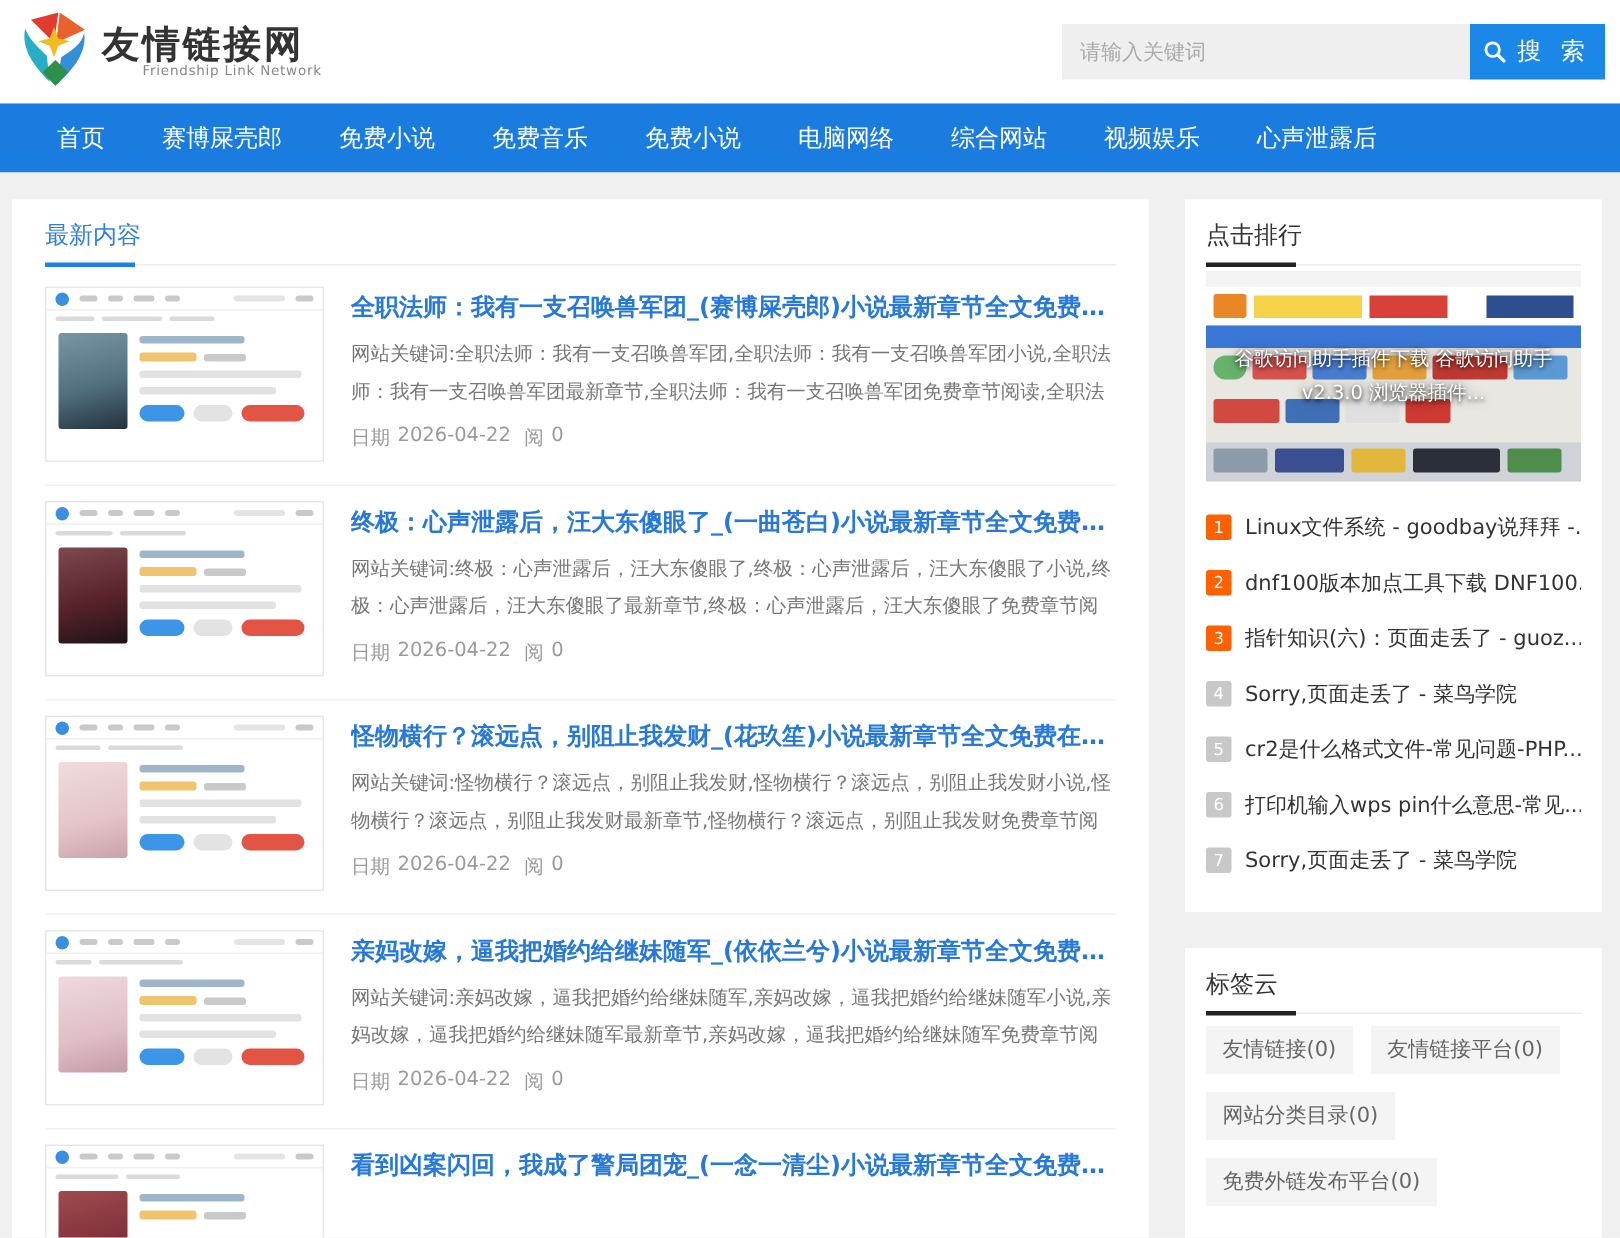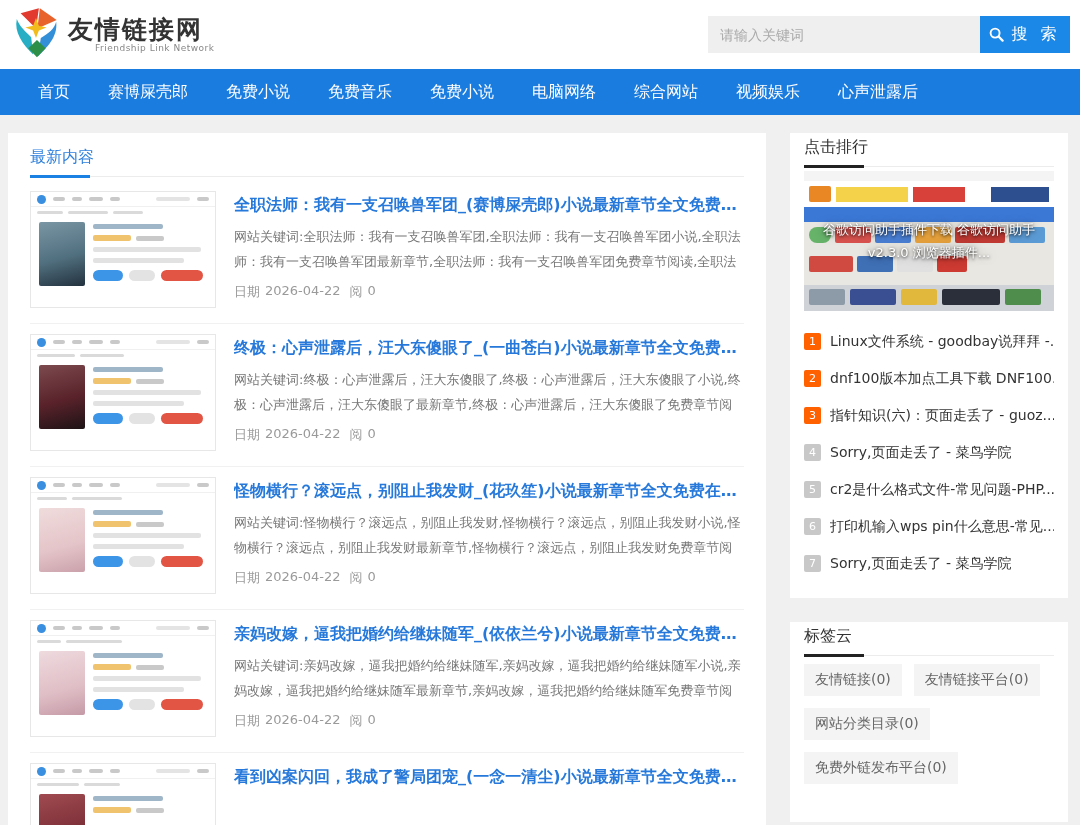--- a/index.html
+++ b/index.html
@@ -24,21 +24,21 @@
 
   
   .nav { height:46px; background:#1b7ce0; display:flex; align-items:center;
     padding-left:38px; gap:38px; }
   .nav-item { color:#fff; font-size:16px; text-decoration:none; cursor:pointer; white-space:nowrap; }
 
   
   .content { display:flex; padding:18px 0 0 8px; background:#f0f0f0; align-items:flex-start; }
   .main-card { width:758px; background:#fff; padding:14px 22px 20px 22px; margin-right:24px; }
   .side-col { width:278px; }
-  .side-card { background:#fff; padding:4px 14px 16px 14px; }
+  .side-card { background:#fff; padding:14px 14px 16px 14px; }
   .side-card + .side-card { margin-top:24px; }
 
   .sec-head { margin-bottom:4px; }
   .sec-title { font-size:16px; display:inline-block; padding-bottom:8px; }
   .sec-title.blue { color:#2f80dc; }
   .sec-title.dark { color:#333; }
   .sec-rule { height:1px; background:#ececec; position:relative; }
   .sec-rule .bar { position:absolute; left:0; top:-1px; width:60px; height:3px; }
   .bar.blue { background:#1b82e3; }
   .bar.dark { background:#222; }

